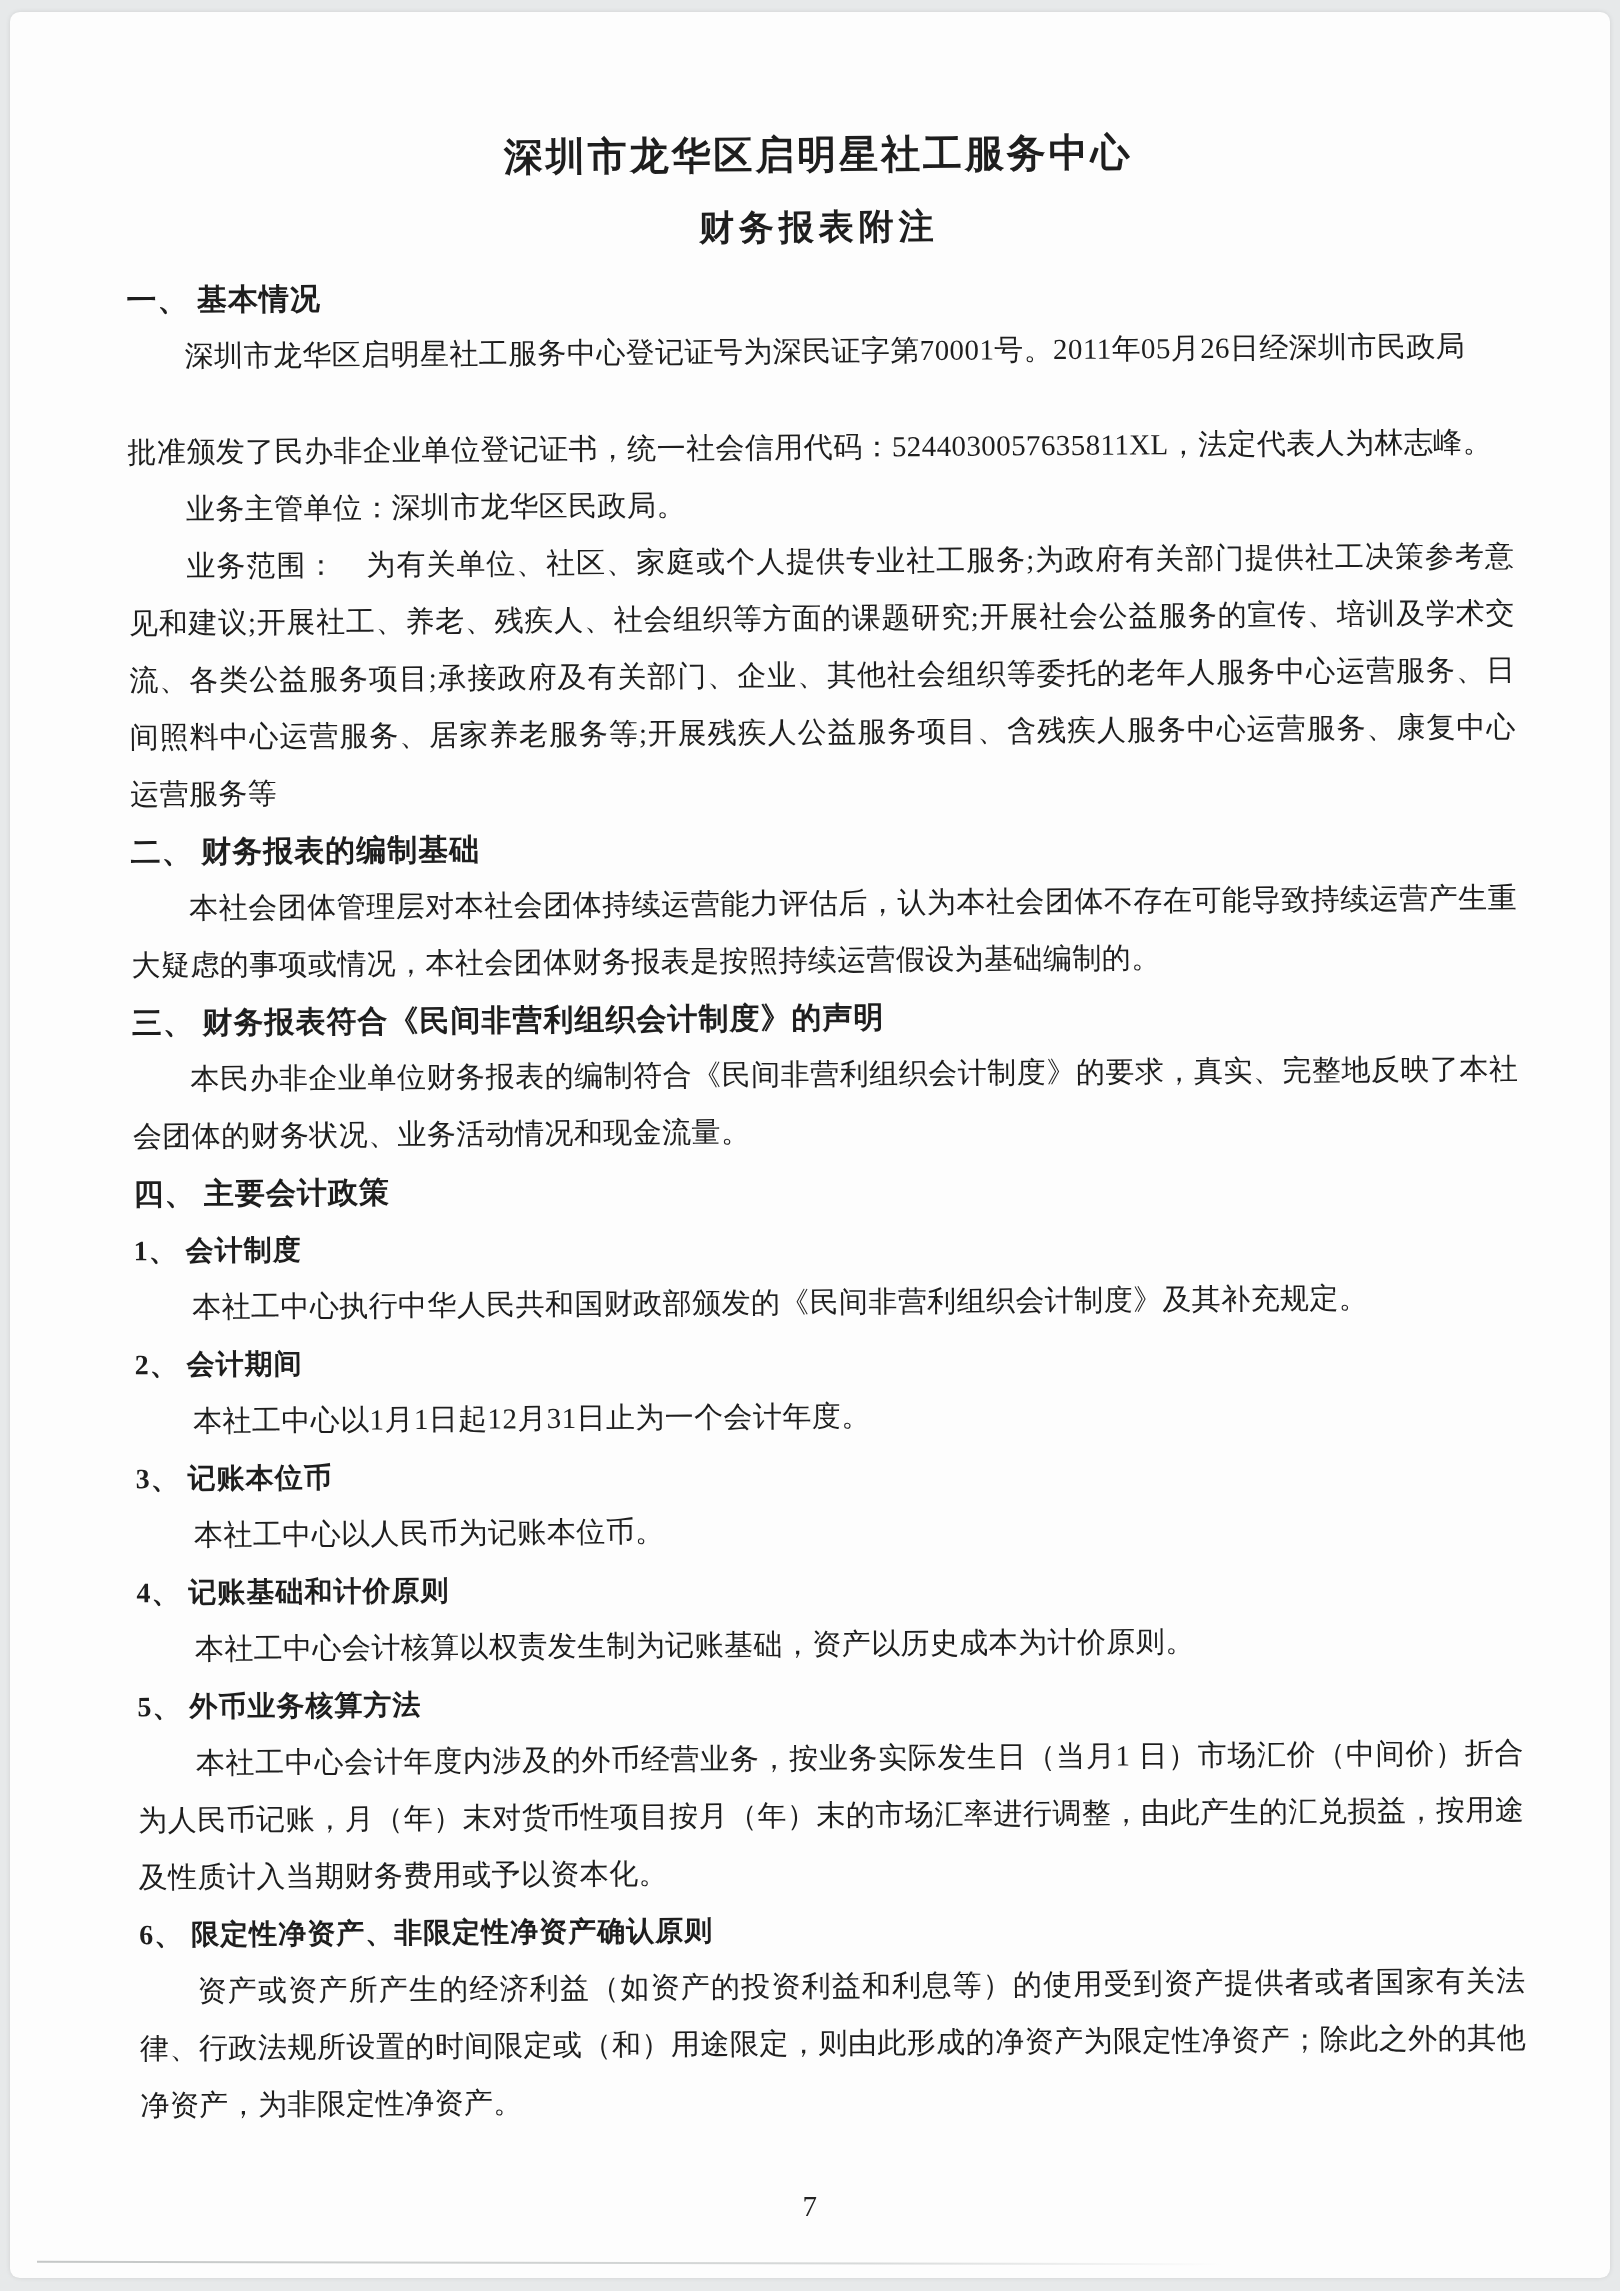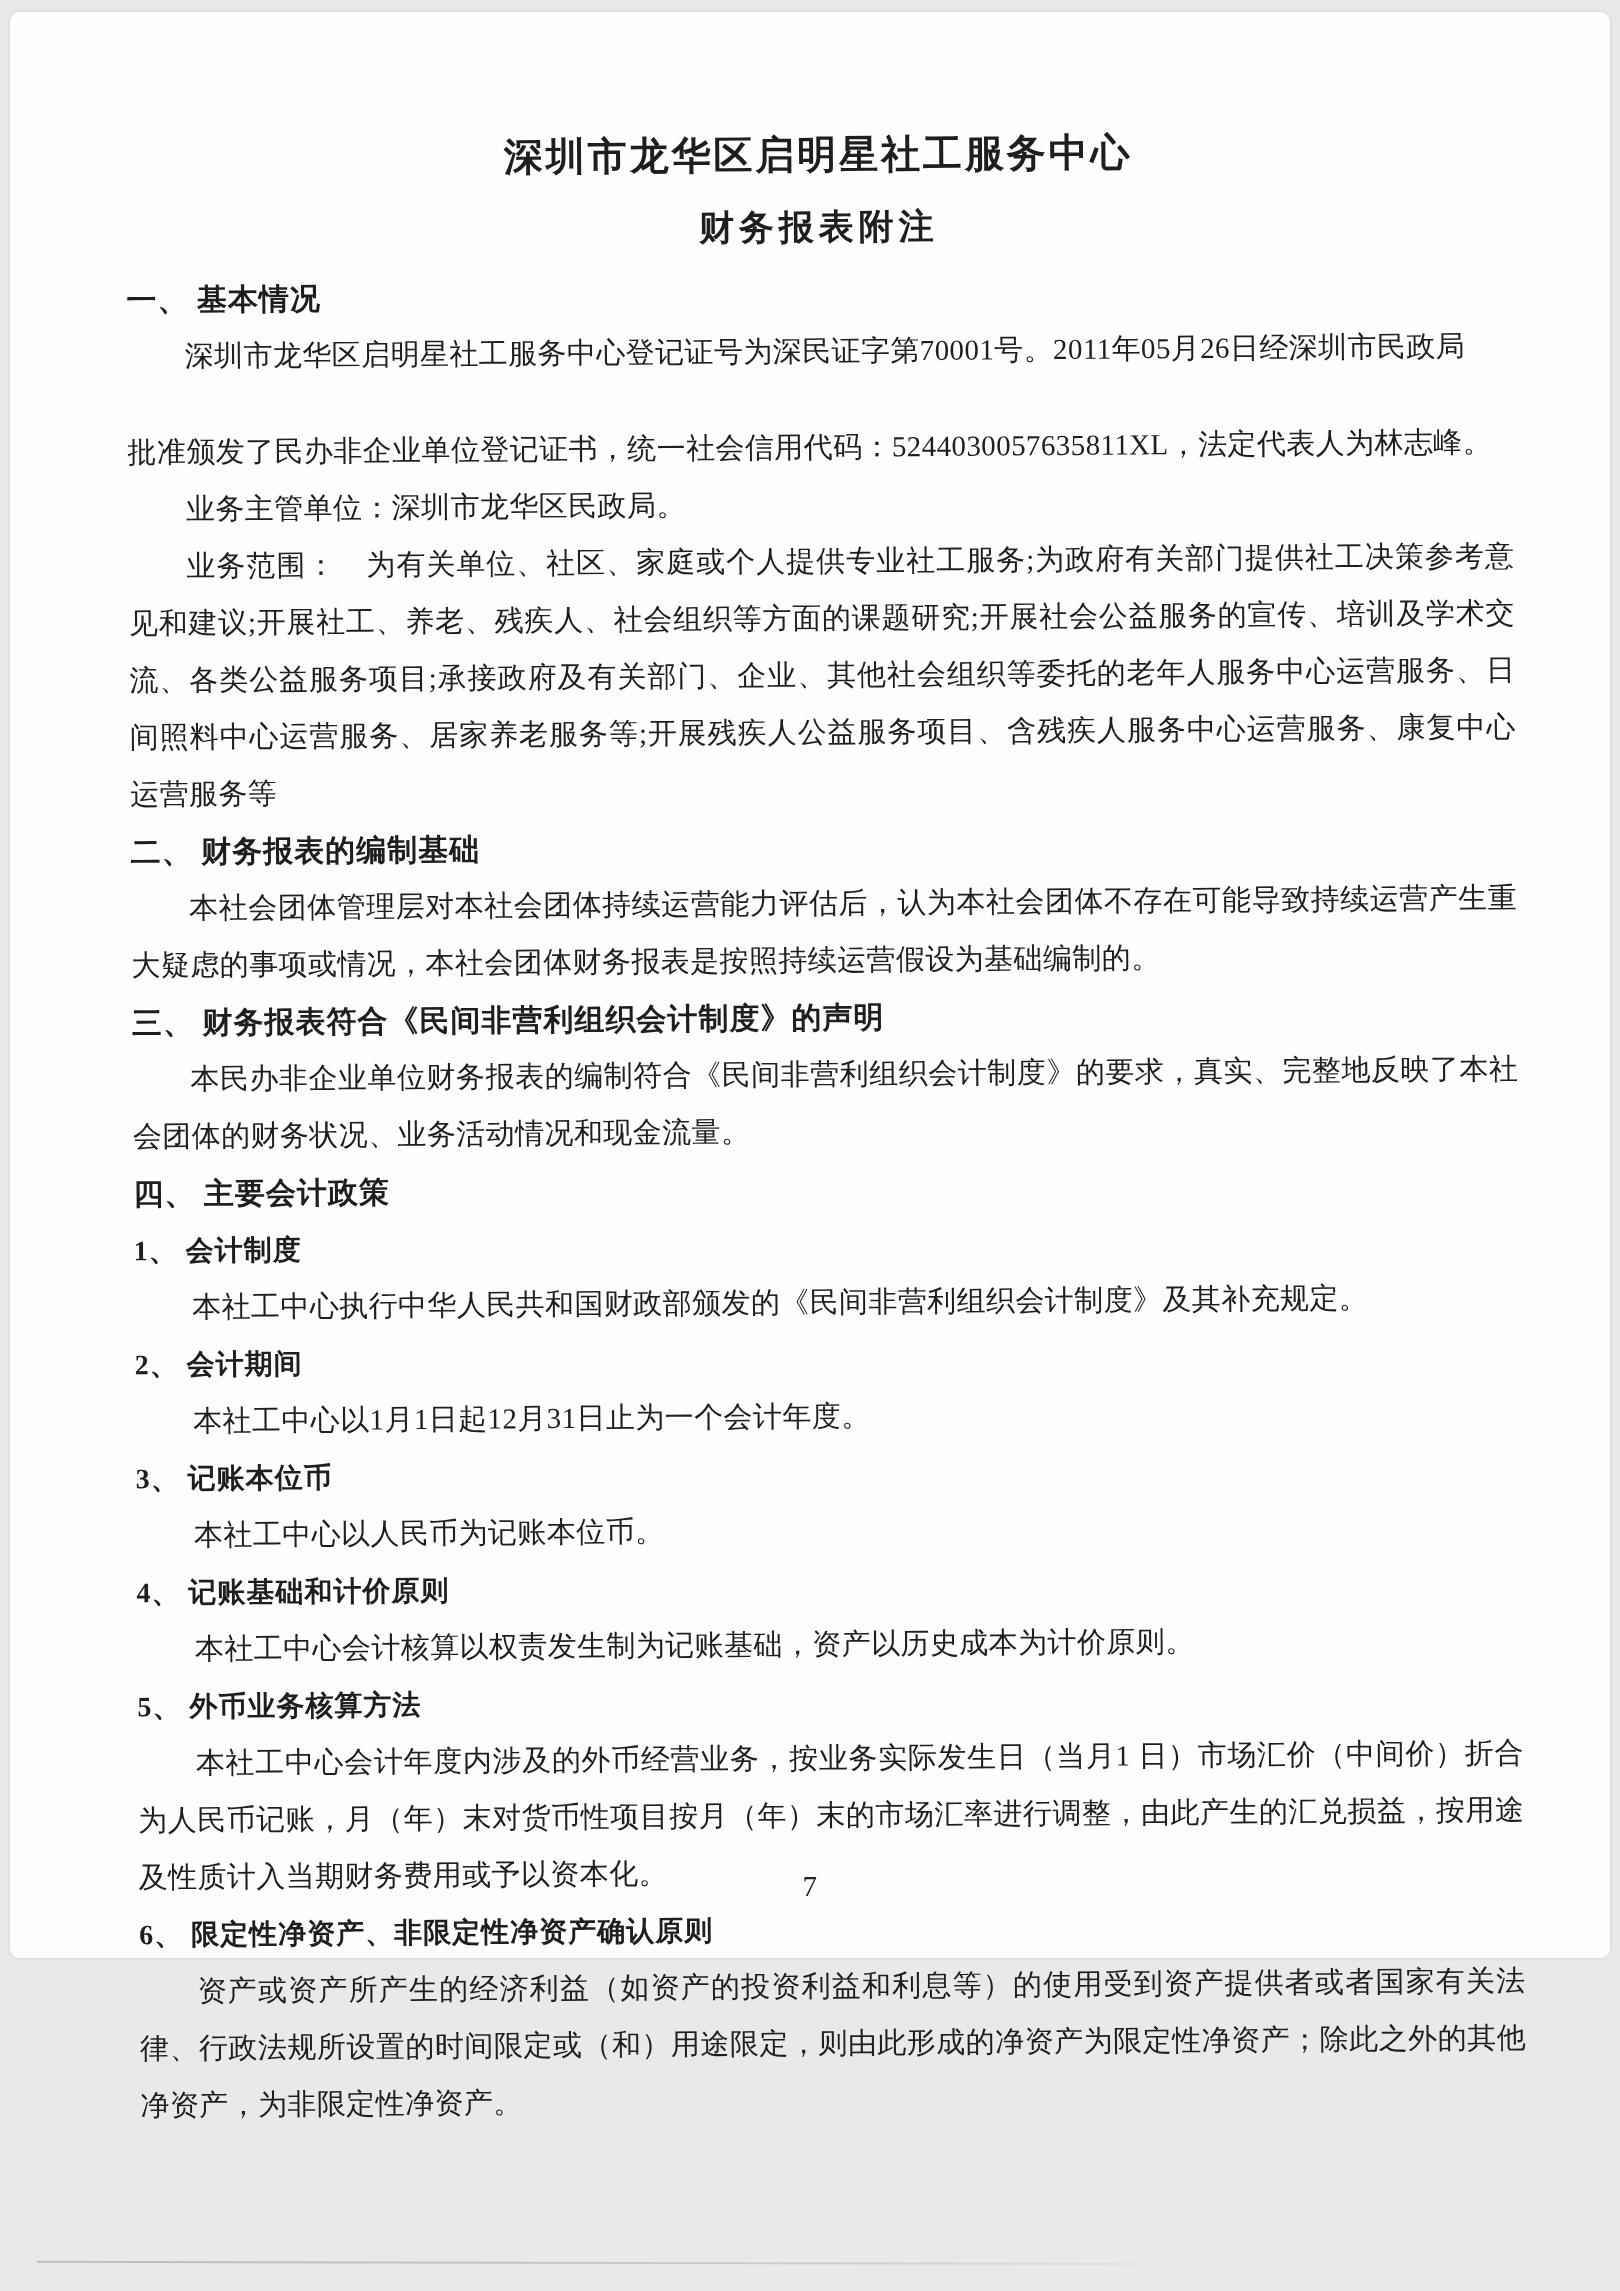--- a/index.html
+++ b/index.html
@@ -9,21 +9,21 @@
     height: 2292px;
     background: #e7e9ea;
     overflow: hidden;
     font-family: "Liberation Serif", "DejaVu Serif", serif;
   }
   .page {
     position: absolute;
     left: 9.8px;
     top: 11.8px;
     width: 1600px;
-    height: 1946px;
+    height: 2266px;
     background: #fdfdfd;
     border-radius: 9.8px;
     box-shadow: 0 0 4.9px rgba(0,0,0,0.10);
   }
   .content {
     position: absolute;
     left: 116px;
     right: 98px;
     top: 0;
     color: #1e1e1e;

